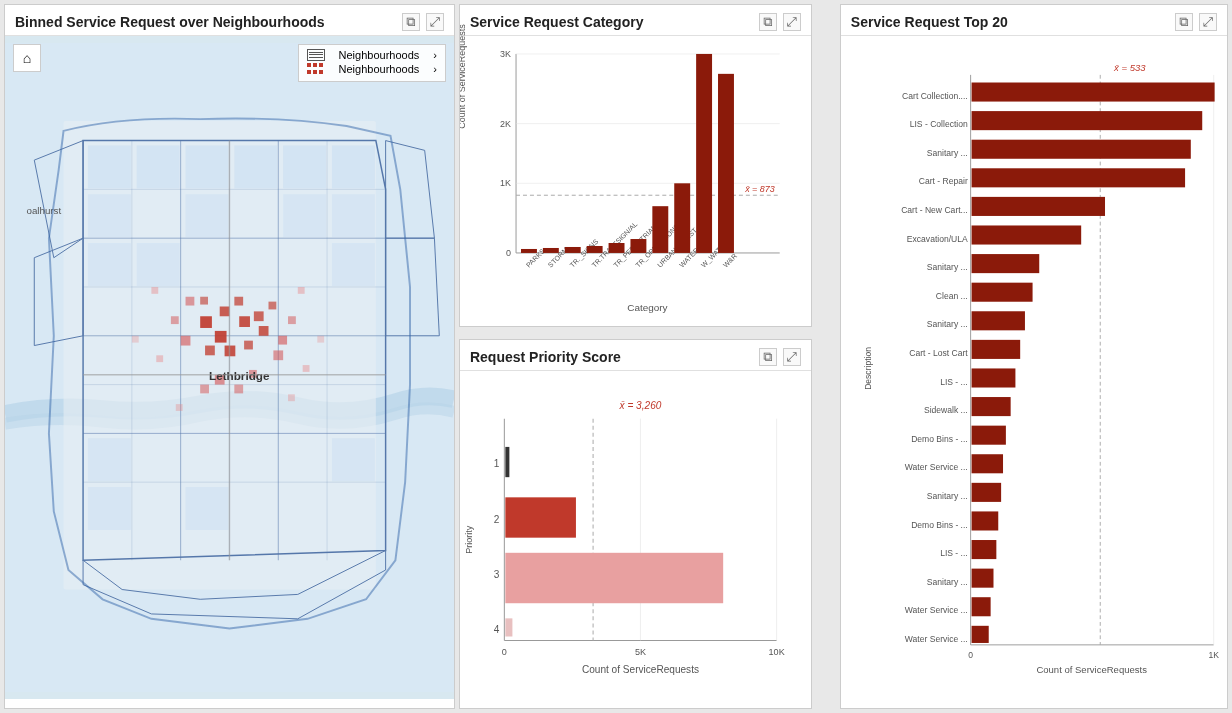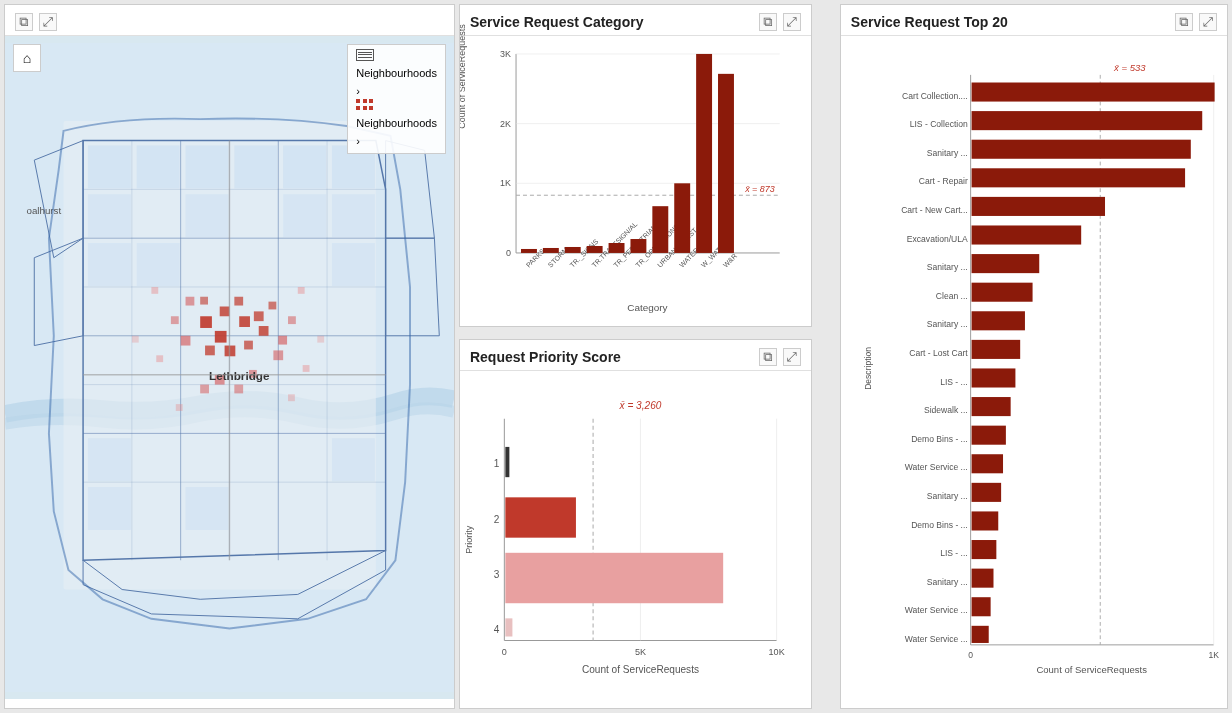--- a/index.html
+++ b/index.html
@@ -73,23 +73,22 @@
       top: 8px;
       right: 8px;
       background: rgba(255,255,255,0.9);
       border: 1px solid #ccc;
       padding: 4px 8px;
       font-size: 11px;
     }
     .legend-item {
       display: flex;
       align-items: flex-start;
-      gap: 6px;
+      gap: 14px;
       margin-bottom: 2px;
-      flex-direction: column;
     }
     .legend-icon-lines {
       width: 18px;
       height: 12px;
       border: 1px solid #555;
       display: flex;
       flex-direction: column;
       justify-content: space-around;
       padding: 1px;
     }
@@ -152,20 +151,21 @@
       height: 100%;
     }
   </style>
 </head>
 <body>
 
 <div class="dashboard">
 
   <div class="panel panel-map">
     <div class="panel-header">
+      <span class="panel-title">Binned Service Request over Neighbourhoods</span>
       <div class="panel-icons">
         <div class="panel-icon">⧉</div>
         <div class="panel-icon">⤢</div>
       </div>
     </div>
     <div class="map-container">
       <div class="map-home-btn">⌂</div>
       
       
       <div class="map-legend">

